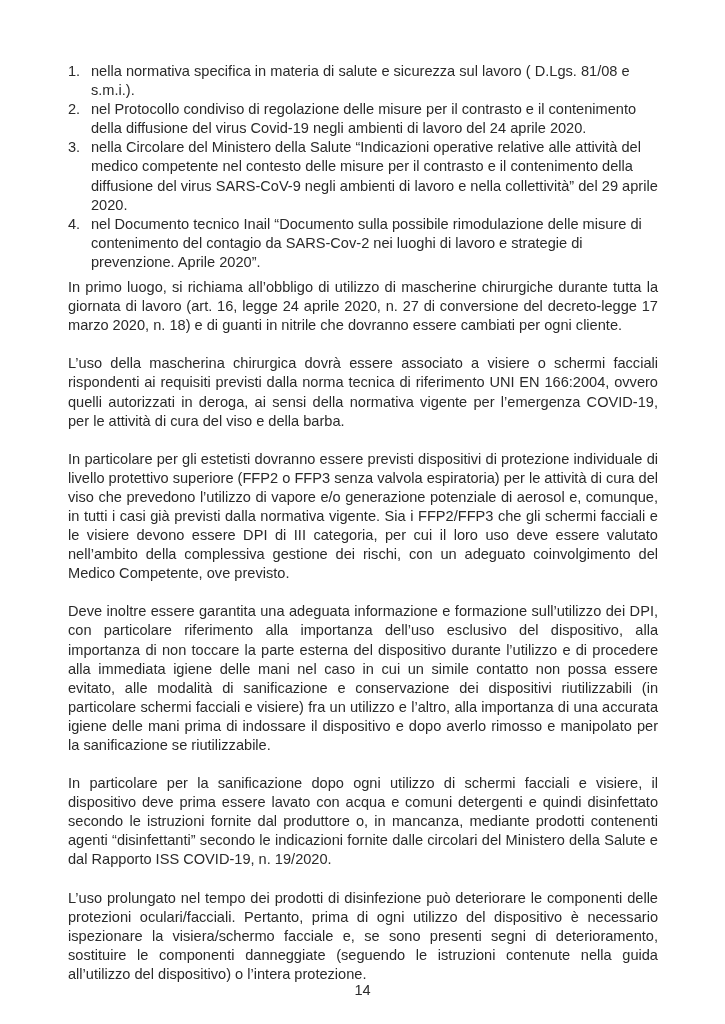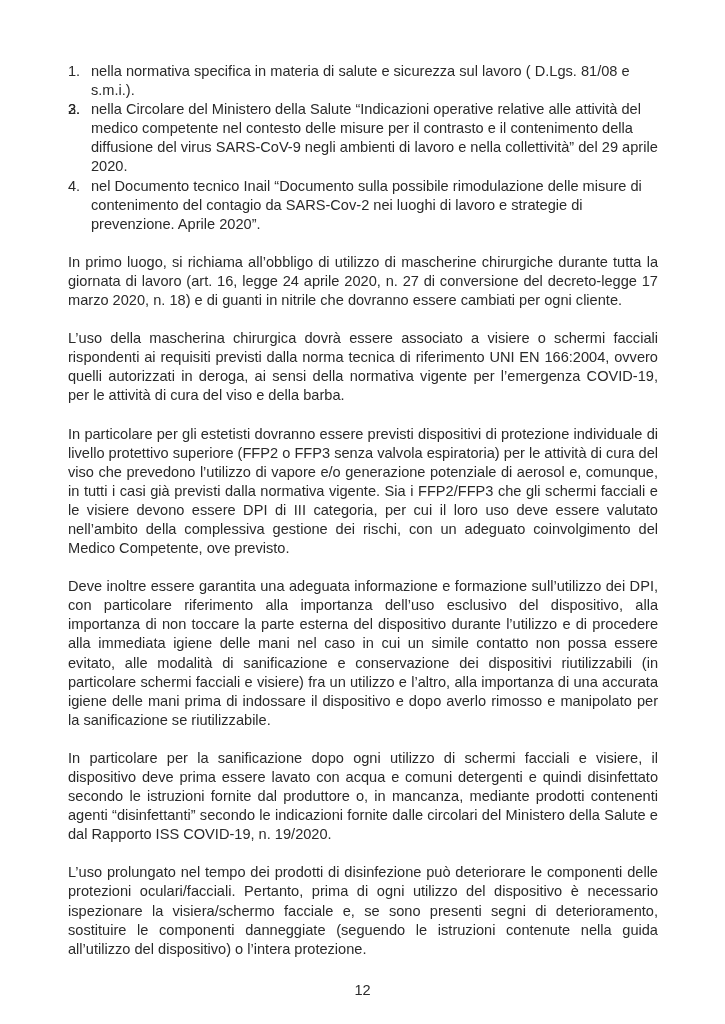--- a/index.html
+++ b/index.html
@@ -6,49 +6,50 @@
   body { width: 725px; height: 1024px; position: relative; overflow: hidden; }
   .page {
     position: absolute; left: 68px; top: 62px; width: 590px;
     font-family: "Liberation Sans", sans-serif;
     font-size: 14.6px; line-height: 19.1px; color: #2a2a2a;
   }
   ol { margin: 0; padding: 0; list-style: none; }
   ol li { position: relative; padding-left: 23px; }
   ol li .num { position: absolute; left: 0; top: 0; }
   p { margin: 19px 0 0 0; text-align: justify; }
-  p.first { margin-top: 19px; }
+  p.first { margin-top: 6px; }
   .pagenum {
     position: absolute; left: 0; width: 725px; top: 982px; text-align: center;
     font-family: "Liberation Sans", sans-serif; font-size: 14.6px; color: #2a2a2a;
   }
 </style>
 </head>
 <body>
 
 <div class="page">
   <ol>
     <li>
       <span class="num">1.</span>
       <span>nella normativa specifica in materia di salute e sicurezza sul lavoro ( D.Lgs. 81/08 e s.m.i.).</span>
     </li>
     <li>
       <span class="num">2.</span>
+      <span>nel Protocollo condiviso di regolazione delle misure per il contrasto e il contenimento della diffusione del virus Covid-19 negli ambienti di lavoro del 24 aprile 2020.</span>
     </li>
     <li>
       <span class="num">3.</span>
       <span>nella Circolare del Ministero della Salute “Indicazioni operative relative alle attività del medico competente nel contesto delle misure per il contrasto e il contenimento della diffusione del virus SARS-CoV-9 negli ambienti di lavoro e nella collettività” del 29 aprile 2020.</span>
     </li>
     <li>
       <span class="num">4.</span>
       <span>nel Documento tecnico Inail “Documento sulla possibile rimodulazione delle misure di contenimento del contagio da SARS-Cov-2 nei luoghi di lavoro e strategie di prevenzione. Aprile 2020”.</span>
     </li>
   </ol>
 
   <p class="first">In primo luogo, si richiama all’obbligo di utilizzo di mascherine chirurgiche durante tutta la giornata di lavoro (art. 16, legge 24 aprile 2020, n. 27 di conversione del decreto-legge 17 marzo 2020, n. 18) e di guanti in nitrile che dovranno essere cambiati per ogni cliente.</p>
   <p>L’uso della mascherina chirurgica dovrà essere associato a visiere o schermi facciali rispondenti ai requisiti previsti dalla norma tecnica di riferimento UNI EN 166:2004, ovvero quelli autorizzati in deroga, ai sensi della normativa vigente per l’emergenza COVID-19, per le attività di cura del viso e della barba.</p>
   <p>In particolare per gli estetisti dovranno essere previsti dispositivi di protezione individuale di livello protettivo superiore (FFP2 o FFP3 senza valvola espiratoria) per le attività di cura del viso che prevedono l’utilizzo di vapore e/o generazione potenziale di aerosol e, comunque, in tutti i casi già previsti dalla normativa vigente. Sia i FFP2/FFP3 che gli schermi facciali e le visiere devono essere DPI di III categoria, per cui il loro uso deve essere valutato nell’ambito della complessiva gestione dei rischi, con un adeguato coinvolgimento del Medico Competente, ove previsto.</p>
   <p>Deve inoltre essere garantita una adeguata informazione e formazione sull’utilizzo dei DPI, con particolare riferimento alla importanza dell’uso esclusivo del dispositivo, alla importanza di non toccare la parte esterna del dispositivo durante l’utilizzo e di procedere alla immediata igiene delle mani nel caso in cui un simile contatto non possa essere evitato, alle modalità di sanificazione e conservazione dei dispositivi riutilizzabili (in particolare schermi facciali e visiere) fra un utilizzo e l’altro, alla importanza di una accurata igiene delle mani prima di indossare il dispositivo e dopo averlo rimosso e manipolato per la sanificazione se riutilizzabile.</p>
   <p>In particolare per la sanificazione dopo ogni utilizzo di schermi facciali e visiere, il dispositivo deve prima essere lavato con acqua e comuni detergenti e quindi disinfettato secondo le istruzioni fornite dal produttore o, in mancanza, mediante prodotti contenenti agenti “disinfettanti” secondo le indicazioni fornite dalle circolari del Ministero della Salute e dal Rapporto ISS COVID-19, n. 19/2020.</p>
   <p>L’uso prolungato nel tempo dei prodotti di disinfezione può deteriorare le componenti delle protezioni oculari/facciali. Pertanto, prima di ogni utilizzo del dispositivo è necessario ispezionare la visiera/schermo facciale e, se sono presenti segni di deterioramento, sostituire le componenti danneggiate (seguendo le istruzioni contenute nella guida all’utilizzo del dispositivo) o l’intera protezione.</p>
 </div>
 
-<div class="pagenum">12</div>
+<div class="pagenum">14</div>
 
 </body></html>

